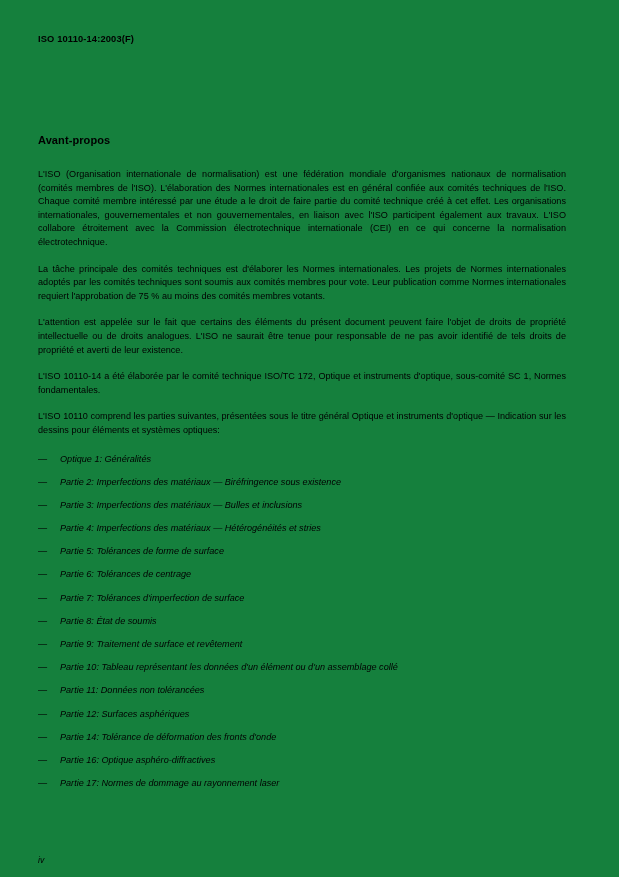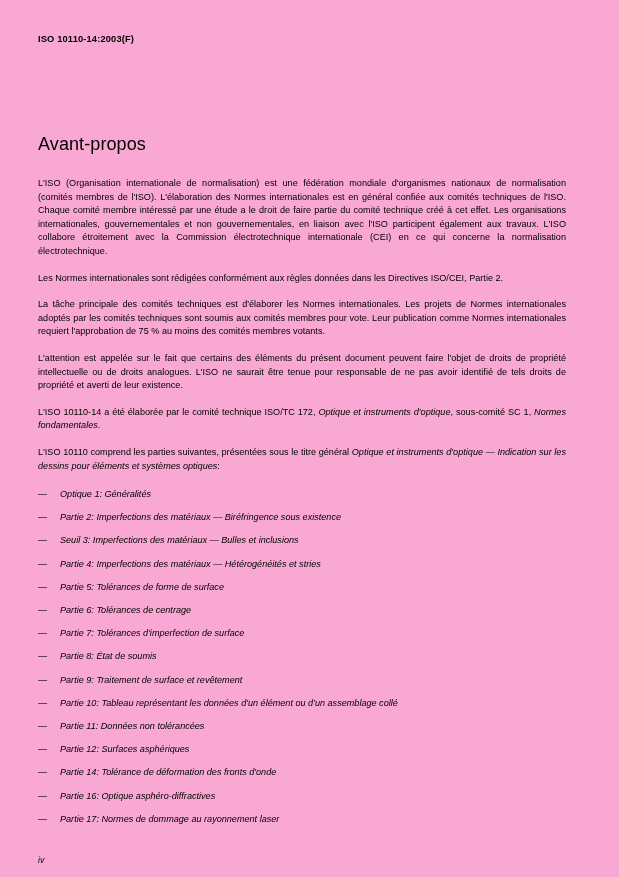--- a/index.html
+++ b/index.html
@@ -8,58 +8,57 @@
     background: #ffffff;
   }
   body {
     font-family: "Liberation Sans", sans-serif;
     color: #000000;
   }
   .page {
     position: relative;
     width: 619px;
     height: 877px;
-    background: #f9a8d4;
+    background: #15803d;
     overflow: hidden;
     box-sizing: border-box;
   }
   .running-head {
     position: absolute;
     top: 34px;
     left: 38px;
     font-size: 9.3px;
     font-weight: bold;
     letter-spacing: 0.15px;
     white-space: nowrap;
   }
   .content {
     position: absolute;
     top: 134px;
     left: 38px;
     width: 528px;
   }
   .doc-title {
-    font-size: 18px;
-    font-weight: normal;
+    font-size: 11px;
+    font-weight: bold;
     margin: 0 0 22px 0;
     letter-spacing: 0.1px;
   }
   p.body-par {
     font-size: 9.1px;
     line-height: 13.6px;
     text-align: justify;
     text-justify: inter-word;
     margin: 0 0 13px 0;
     letter-spacing: 0.01px;
   }
   p.body-par.tight {
     margin-bottom: 8px;
   }
   .it {
-    font-style: italic;
   }
   .parts-list {
     margin: 15px 0 0 0;
     padding: 0;
     list-style: none;
   }
   .parts-list li {
     position: relative;
     font-size: 9.1px;
     line-height: 13px;
@@ -101,34 +100,33 @@
 <div class="page">
 
   <div class="running-head">ISO 10110-14:2003(F)</div>
 
   <div class="content">
 
     <h1 class="doc-title">Avant-propos</h1>
 
     <p class="body-par">L'ISO (Organisation internationale de normalisation) est une fédération mondiale d'organismes nationaux de normalisation (comités membres de l'ISO). L'élaboration des Normes internationales est en général confiée aux comités techniques de l'ISO. Chaque comité membre intéressé par une étude a le droit de faire partie du comité technique créé à cet effet. Les organisations internationales, gouvernementales et non gouvernementales, en liaison avec l'ISO participent également aux travaux. L'ISO collabore étroitement avec la Commission électrotechnique internationale (CEI) en ce qui concerne la normalisation électrotechnique.</p>
 
-    <p class="body-par">Les Normes internationales sont rédigées conformément aux règles données dans les Directives ISO/CEI, Partie 2.</p>
 
     <p class="body-par">La tâche principale des comités techniques est d'élaborer les Normes internationales. Les projets de Normes internationales adoptés par les comités techniques sont soumis aux comités membres pour vote. Leur publication comme Normes internationales requiert l'approbation de 75 % au moins des comités membres votants.</p>
 
     <p class="body-par">L'attention est appelée sur le fait que certains des éléments du présent document peuvent faire l'objet de droits de propriété intellectuelle ou de droits analogues. L'ISO ne saurait être tenue pour responsable de ne pas avoir identifié de tels droits de propriété et averti de leur existence.</p>
 
     <p class="body-par"><span>L'ISO 10110-14 a été élaborée par le comité technique ISO/TC 172, </span><span class="it">Optique et instruments d'optique</span><span>, sous-comité SC 1, </span><span class="it">Normes fondamentales</span><span>.</span></p>
 
     <p class="body-par tight"><span>L'ISO 10110 comprend les parties suivantes, présentées sous le titre général </span><span class="it">Optique et instruments d'optique — Indication sur les dessins pour éléments et systèmes optiques</span><span>:</span></p>
 
     <ul class="parts-list">
       <li><span class="dash">—</span><span>Optique 1: Généralités</span></li>
       <li><span class="dash">—</span><span>Partie 2: Imperfections des matériaux — Biréfringence sous existence</span></li>
-      <li><span class="dash">—</span><span>Seuil 3: Imperfections des matériaux — Bulles et inclusions</span></li>
+      <li><span class="dash">—</span><span>Partie 3: Imperfections des matériaux — Bulles et inclusions</span></li>
       <li><span class="dash">—</span><span>Partie 4: Imperfections des matériaux — Hétérogénéités et stries</span></li>
       <li><span class="dash">—</span><span>Partie 5: Tolérances de forme de surface</span></li>
       <li><span class="dash">—</span><span>Partie 6: Tolérances de centrage</span></li>
       <li><span class="dash">—</span><span>Partie 7: Tolérances d'imperfection de surface</span></li>
       <li><span class="dash">—</span><span>Partie 8: État de soumis</span></li>
       <li><span class="dash">—</span><span>Partie 9: Traitement de surface et revêtement</span></li>
       <li><span class="dash">—</span><span>Partie 10: Tableau représentant les données d'un élément ou d'un assemblage collé</span></li>
       <li><span class="dash">—</span><span>Partie 11: Données non tolérancées</span></li>
       <li><span class="dash">—</span><span>Partie 12: Surfaces asphériques</span></li>
       <li><span class="dash">—</span><span>Partie 14: Tolérance de déformation des fronts d'onde</span></li>

